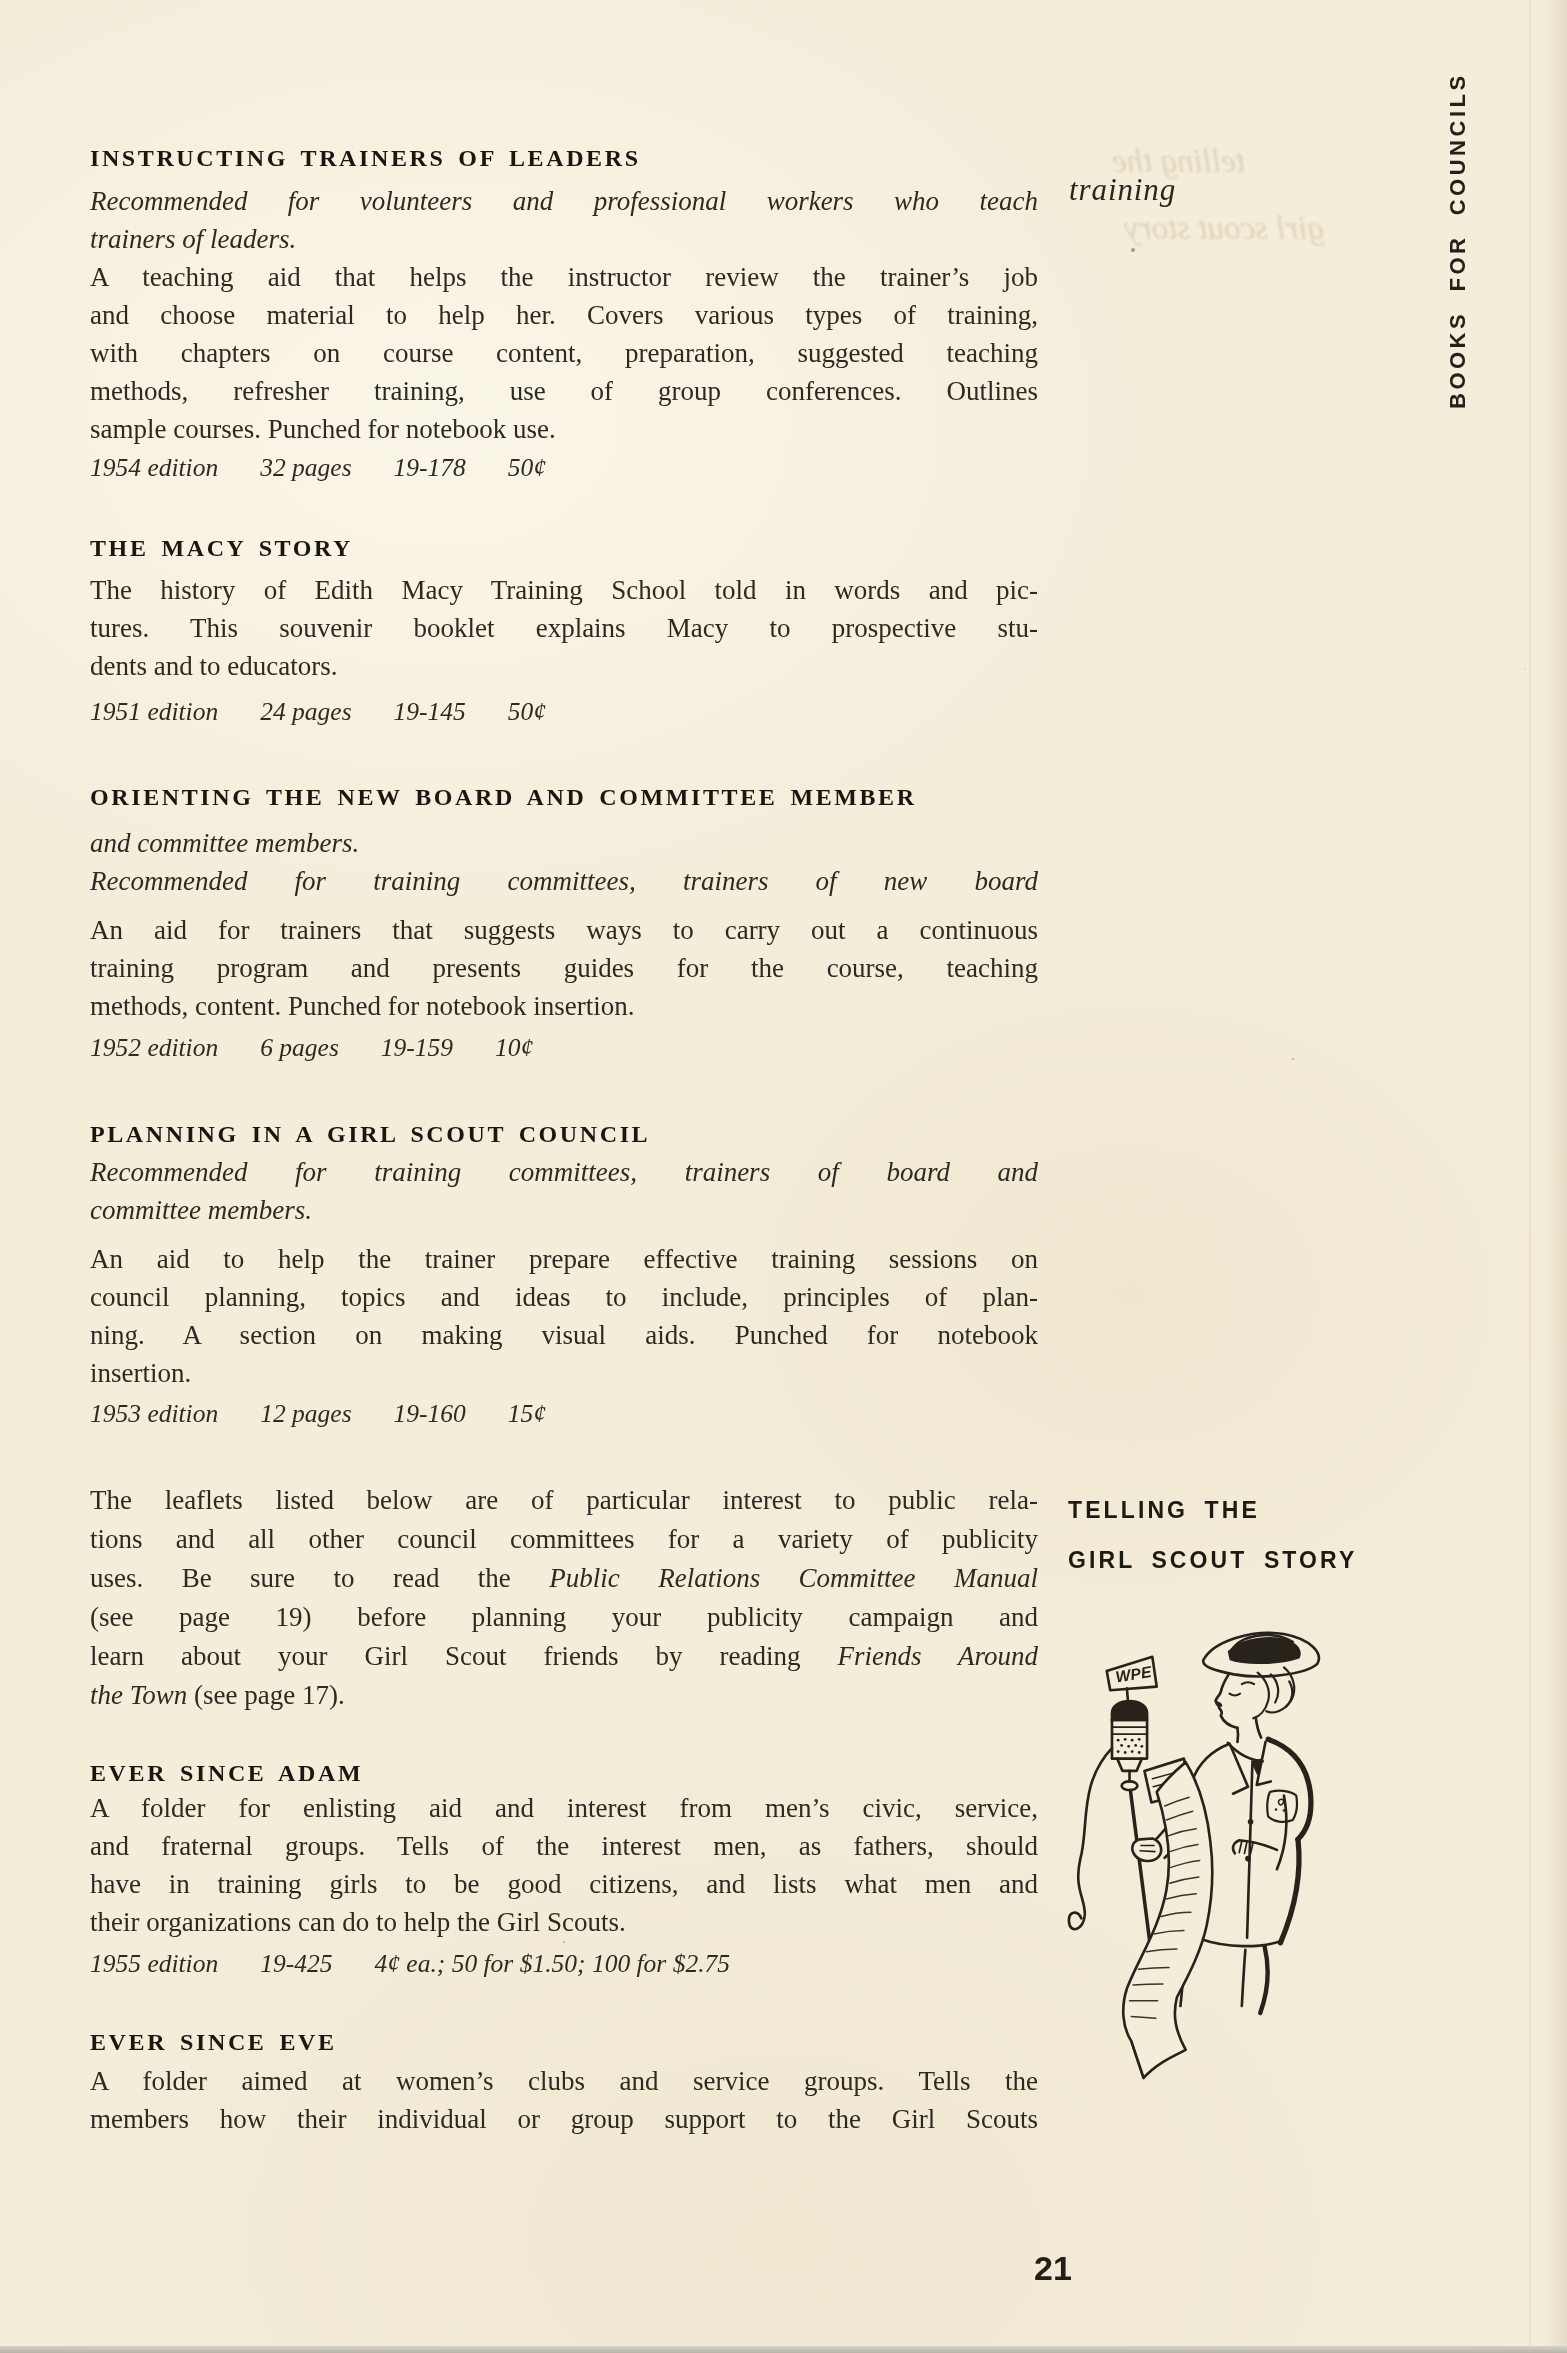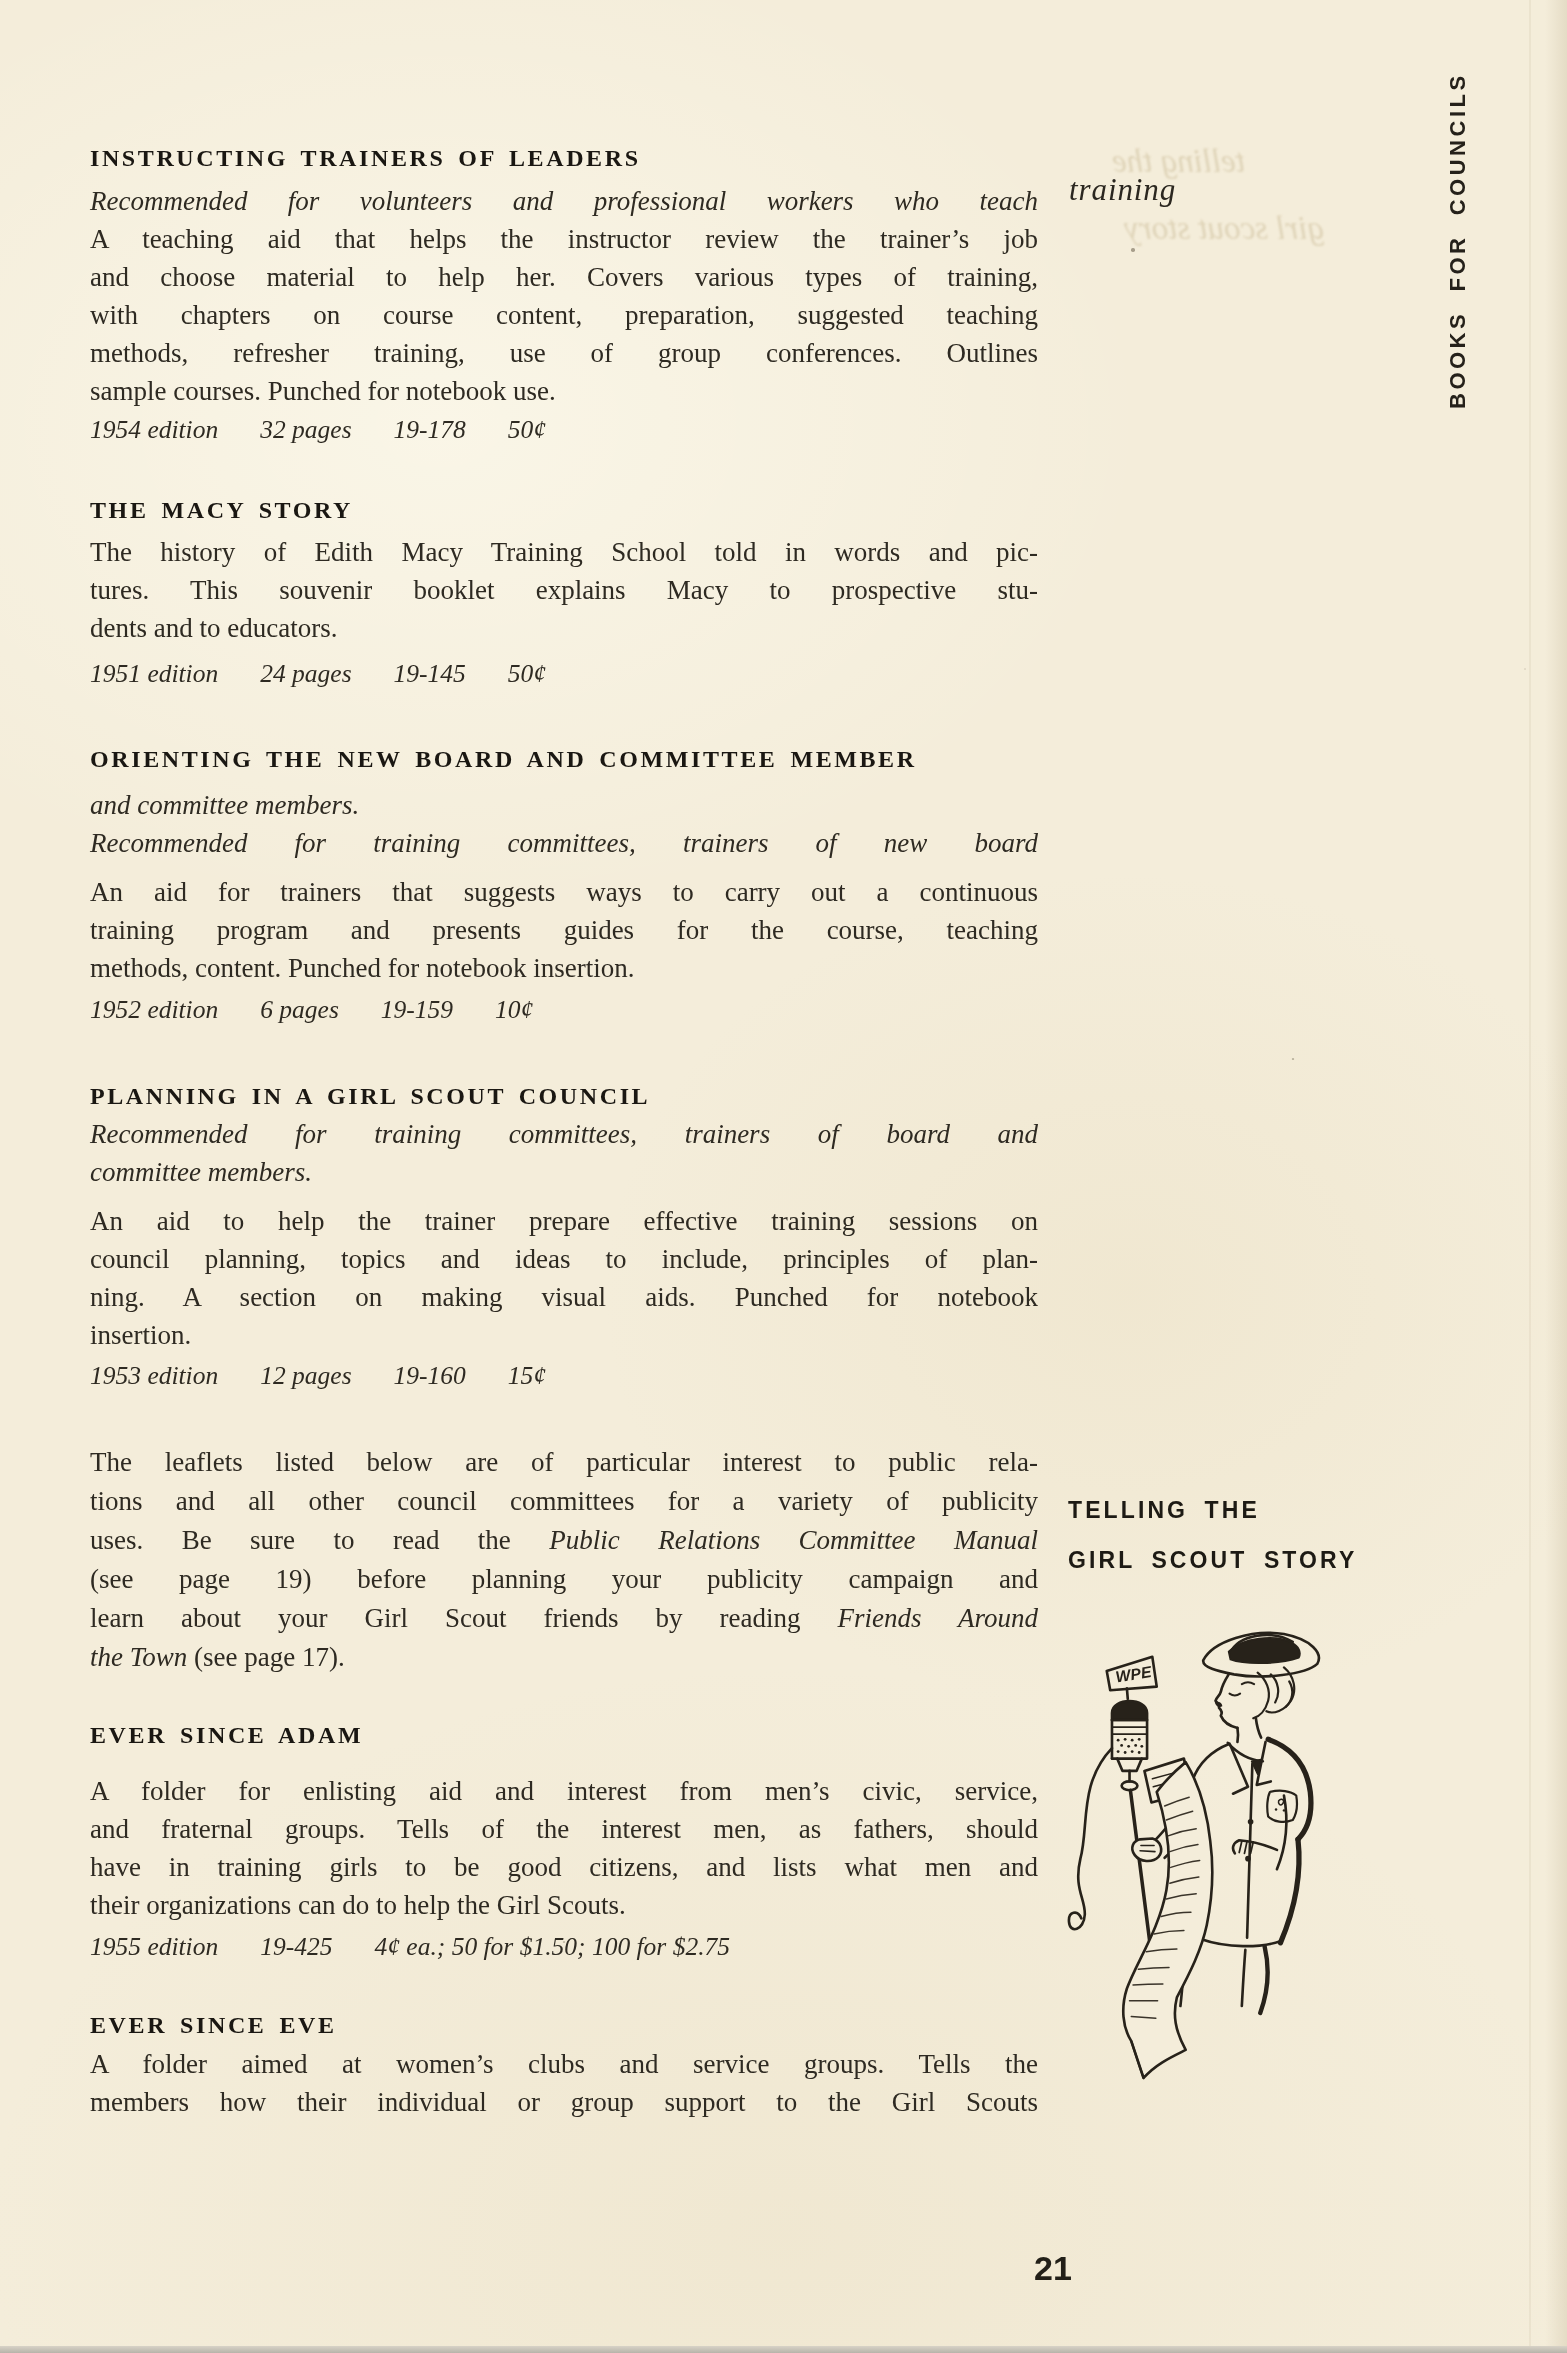--- a/index.html
+++ b/index.html
@@ -75,20 +75,21 @@
   <div class="ghost">
     <div class="g1">telling the</div>
     <div>girl scout story</div>
   </div>
 
   <div class="main">
 
     <h2 class="sec-heading" style="margin-top:143px">INSTRUCTING TRAINERS OF LEADERS</h2>
     <div class="rec" style="margin-top:8.8px">
         <div class="tline">Recommended for volunteers and professional workers who teach</div>
+        <div class="tline tlast">trainers of leaders.</div>
       </div>
     <div class="bodytxt">
         <div class="tline">A teaching aid that helps the instructor review the trainer’s job</div>
         <div class="tline">and choose material to help her. Covers various types of training,</div>
         <div class="tline">with chapters on course content, preparation, suggested teaching</div>
         <div class="tline">methods, refresher training, use of group conferences. Outlines</div>
         <div class="tline tlast">sample courses. Punched for notebook use.</div>
       </div>
     <div class="edition" style="margin-top:1.8px"><span class="field">1954 edition</span><span class="field">32 pages</span><span class="field">19-178</span><span class="field">50¢</span></div>
 
@@ -128,21 +129,21 @@
     <div class="leaflets" style="margin-top:50px">
         <div class="tline"><span>The leaflets listed below are of particular interest to public rela-</span></div>
         <div class="tline"><span>tions and all other council committees for a variety of publicity</span></div>
         <div class="tline"><span>uses. Be sure to read the </span><span class="it">Public Relations Committee Manual</span></div>
         <div class="tline"><span>(see page 19) before planning your publicity campaign and</span></div>
         <div class="tline"><span>learn about your Girl Scout friends by reading </span><span class="it">Friends Around</span></div>
         <div class="tline tlast"><span class="it">the Town</span><span> (see page 17).</span></div>
       </div>
 
     <h2 class="sec-heading" style="margin-top:43px">EVER SINCE ADAM</h2>
-    <div class="bodytxt" style="margin-top:22px">
+    <div class="bodytxt" style="margin-top:1px">
         <div class="tline">A folder for enlisting aid and interest from men’s civic, service,</div>
         <div class="tline">and fraternal groups. Tells of the interest men, as fathers, should</div>
         <div class="tline">have in training girls to be good citizens, and lists what men and</div>
         <div class="tline tlast">their organizations can do to help the Girl Scouts.</div>
       </div>
     <div class="edition" style="margin-top:4.4px"><span class="field">1955 edition</span><span class="field">19-425</span><span class="field">4¢ ea.; 50 for $1.50; 100 for $2.75</span></div>
 
     <h2 class="sec-heading" style="margin-top:46px">EVER SINCE EVE</h2>
     <div class="bodytxt" style="margin-top:5.3px">
         <div class="tline">A folder aimed at women’s clubs and service groups. Tells the</div>

